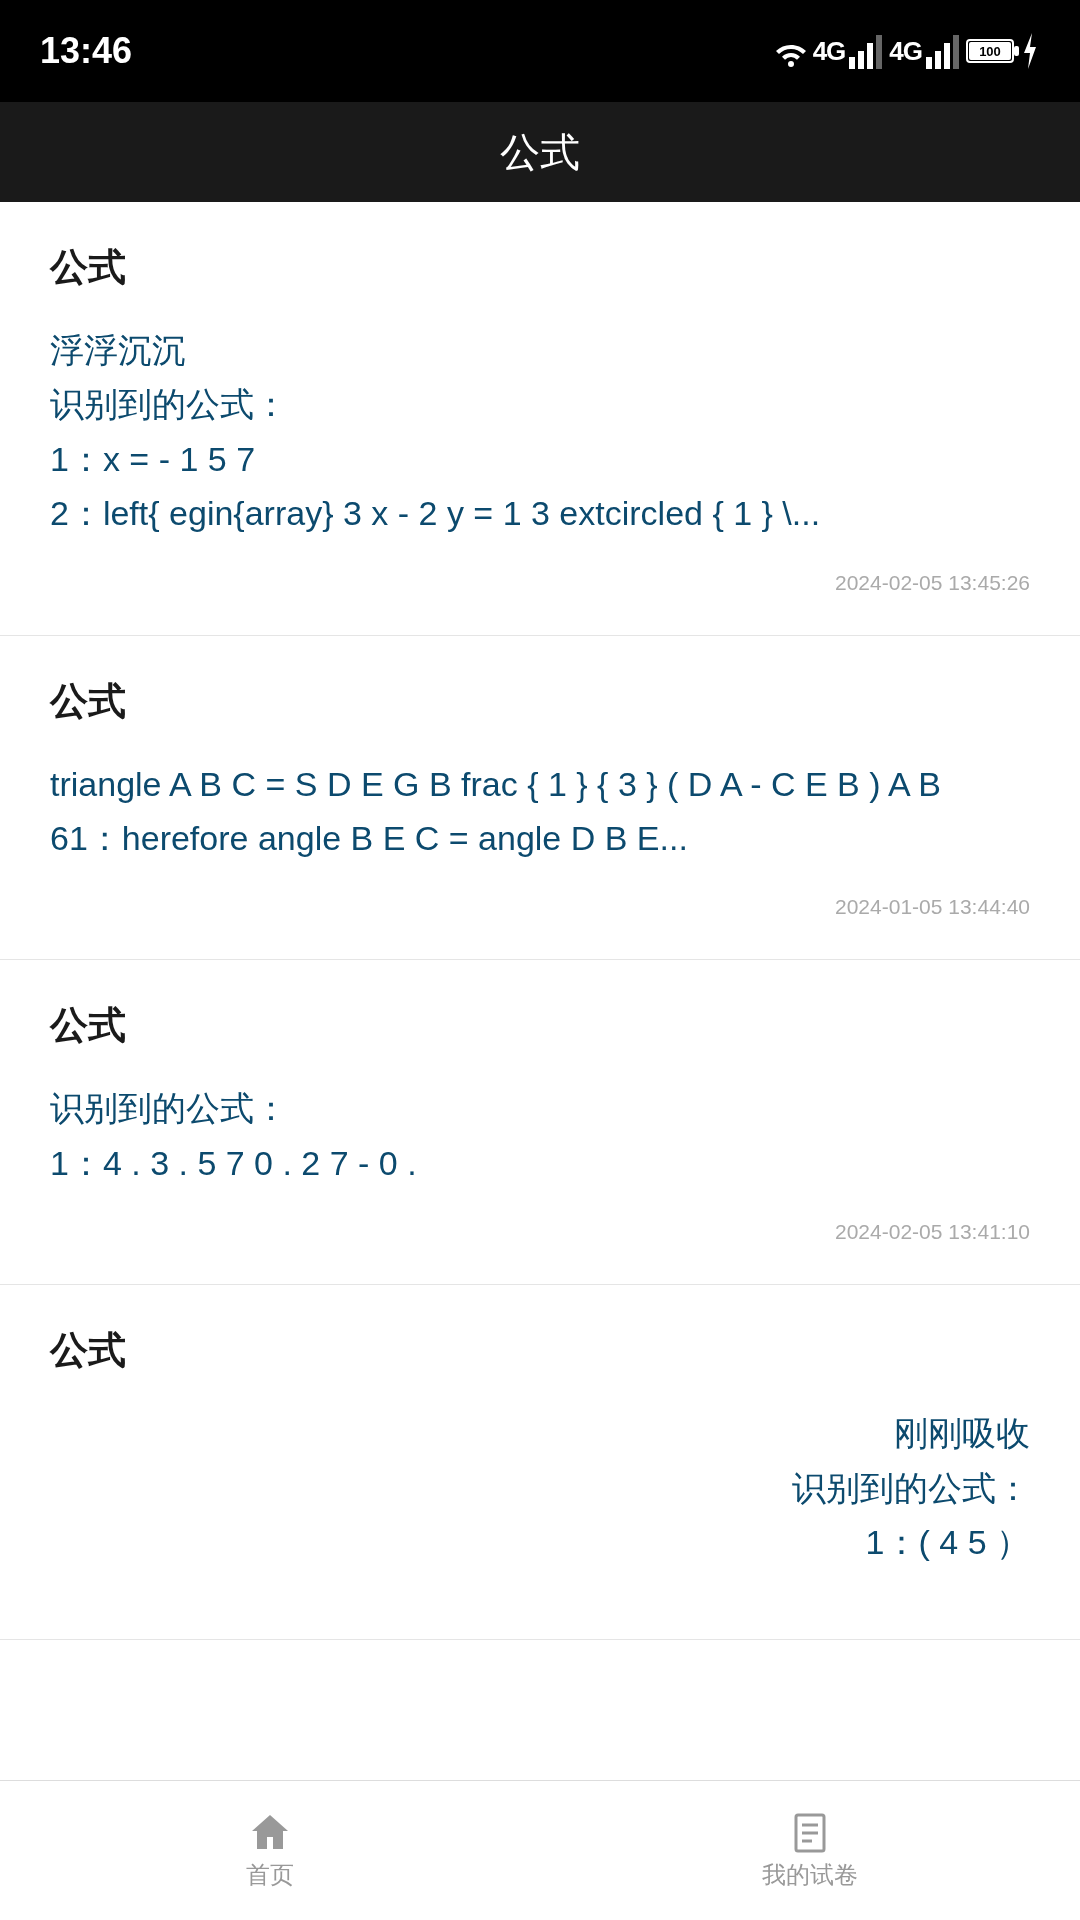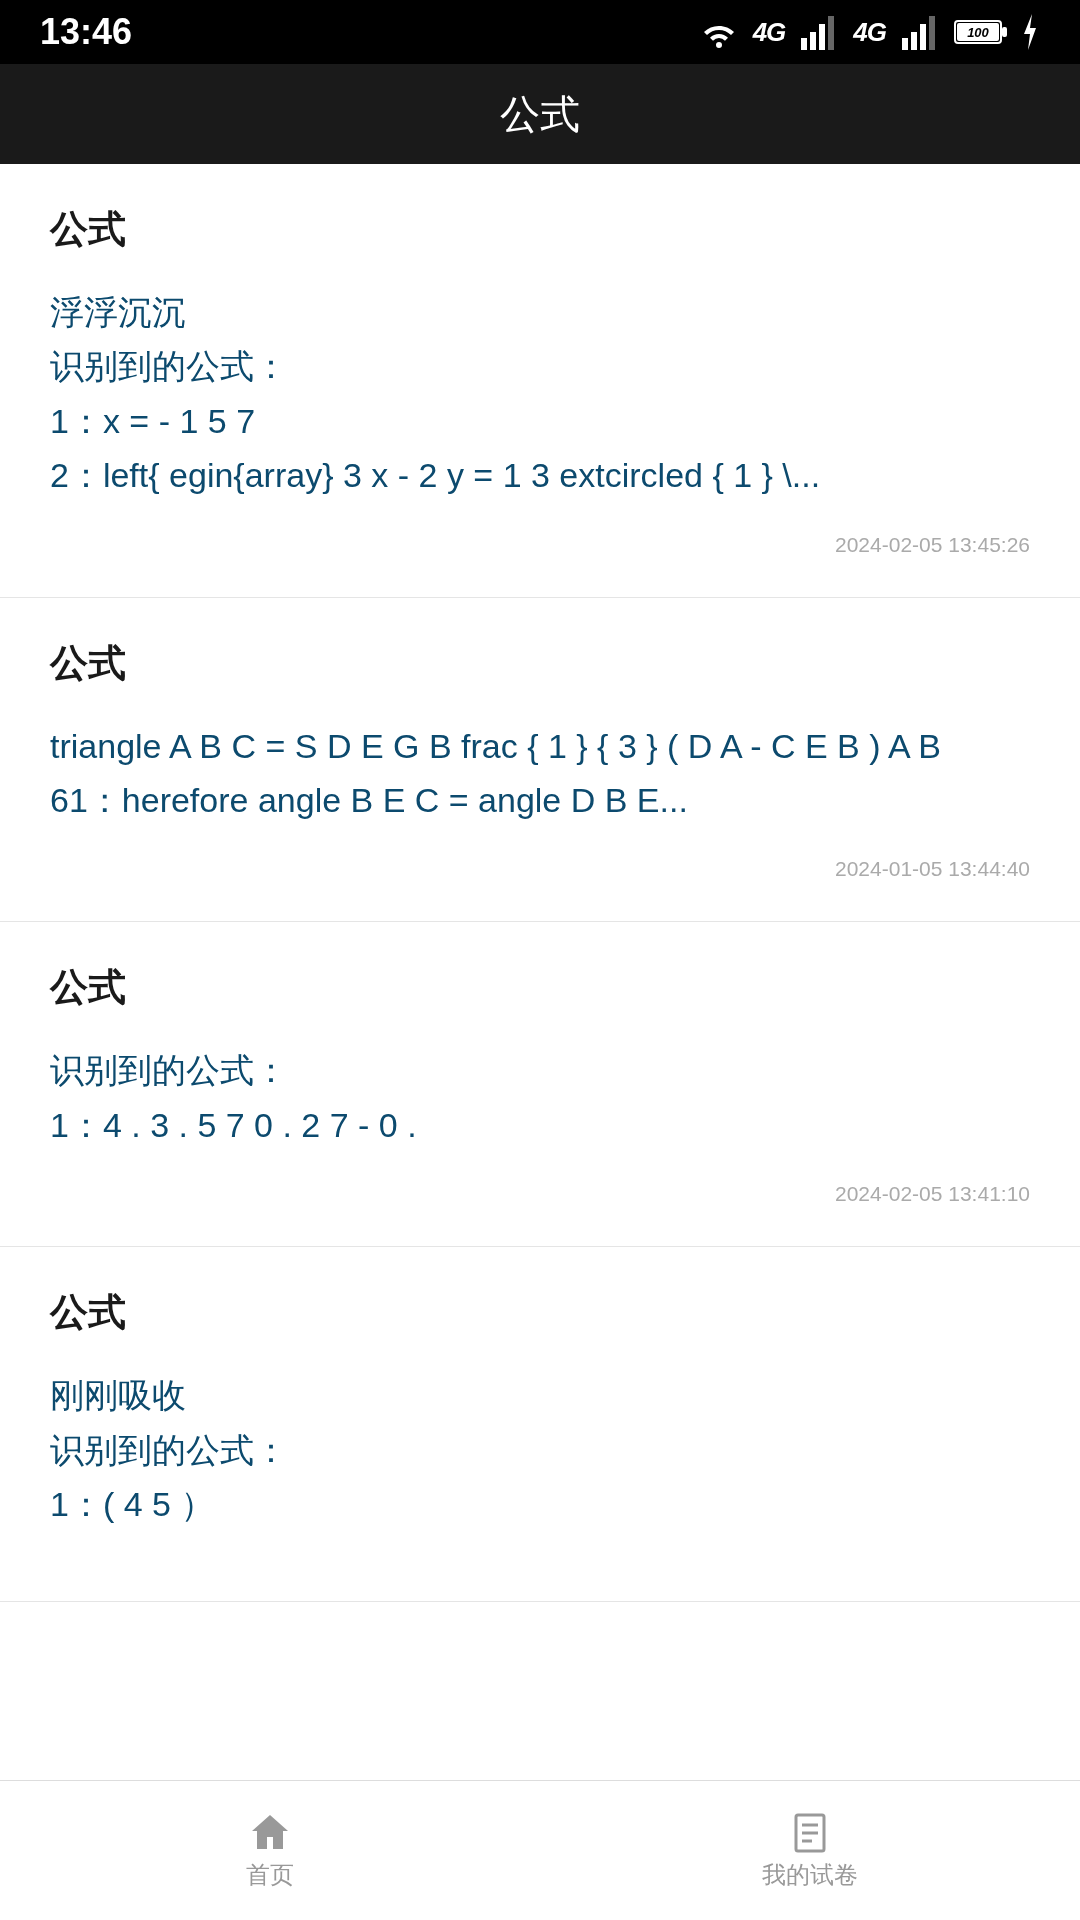--- a/index.html
+++ b/index.html
@@ -9,39 +9,37 @@
       min-height: 1920px;
       background: #fff;
       font-family: -apple-system, 'PingFang SC', 'Helvetica Neue', Arial, sans-serif;
       display: flex;
       flex-direction: column;
     }
 
     
     .status-bar {
       width: 100%;
-      height: 64px;
+      height: 102px;
       background: #000;
       display: flex;
       align-items: center;
       justify-content: space-between;
       padding: 0 40px;
     }
     .status-time {
       color: #fff;
       font-size: 36px;
       font-weight: 600;
     }
     .status-icons {
       display: flex;
       align-items: center;
-      gap: 12px;
       color: #fff;
       font-size: 28px;
-      font-style: italic;
     }
 
     
     .nav-bar {
       width: 100%;
       height: 100px;
       background: #1a1a1a;
       display: flex;
       align-items: center;
       justify-content: center;
@@ -180,21 +178,21 @@
 
   <div class="formula-card">
     <div class="formula-tag">公式</div>
     <div class="formula-content" style="white-space:pre-line;">识别到的公式：
 1：4 . 3 . 5 7  0 . 2 7 - 0 .</div>
     <div class="formula-time">2024-02-05 13:41:10</div>
   </div>
 
   <div class="formula-card">
     <div class="formula-tag">公式</div>
-    <div class="formula-content" style="white-space:pre-line;">刚刚吸收
+    <div class="formula-content" style="white-space:pre-line;text-align:right;">刚刚吸收
 识别到的公式：
 1：( 4 5 ）</div>
   </div>
 
 </div>
 
 <div class="tab-bar">
 
   <div class="tab-item">
     <svg class="icon-svg" viewBox="0 0 44 44" fill="#999">

